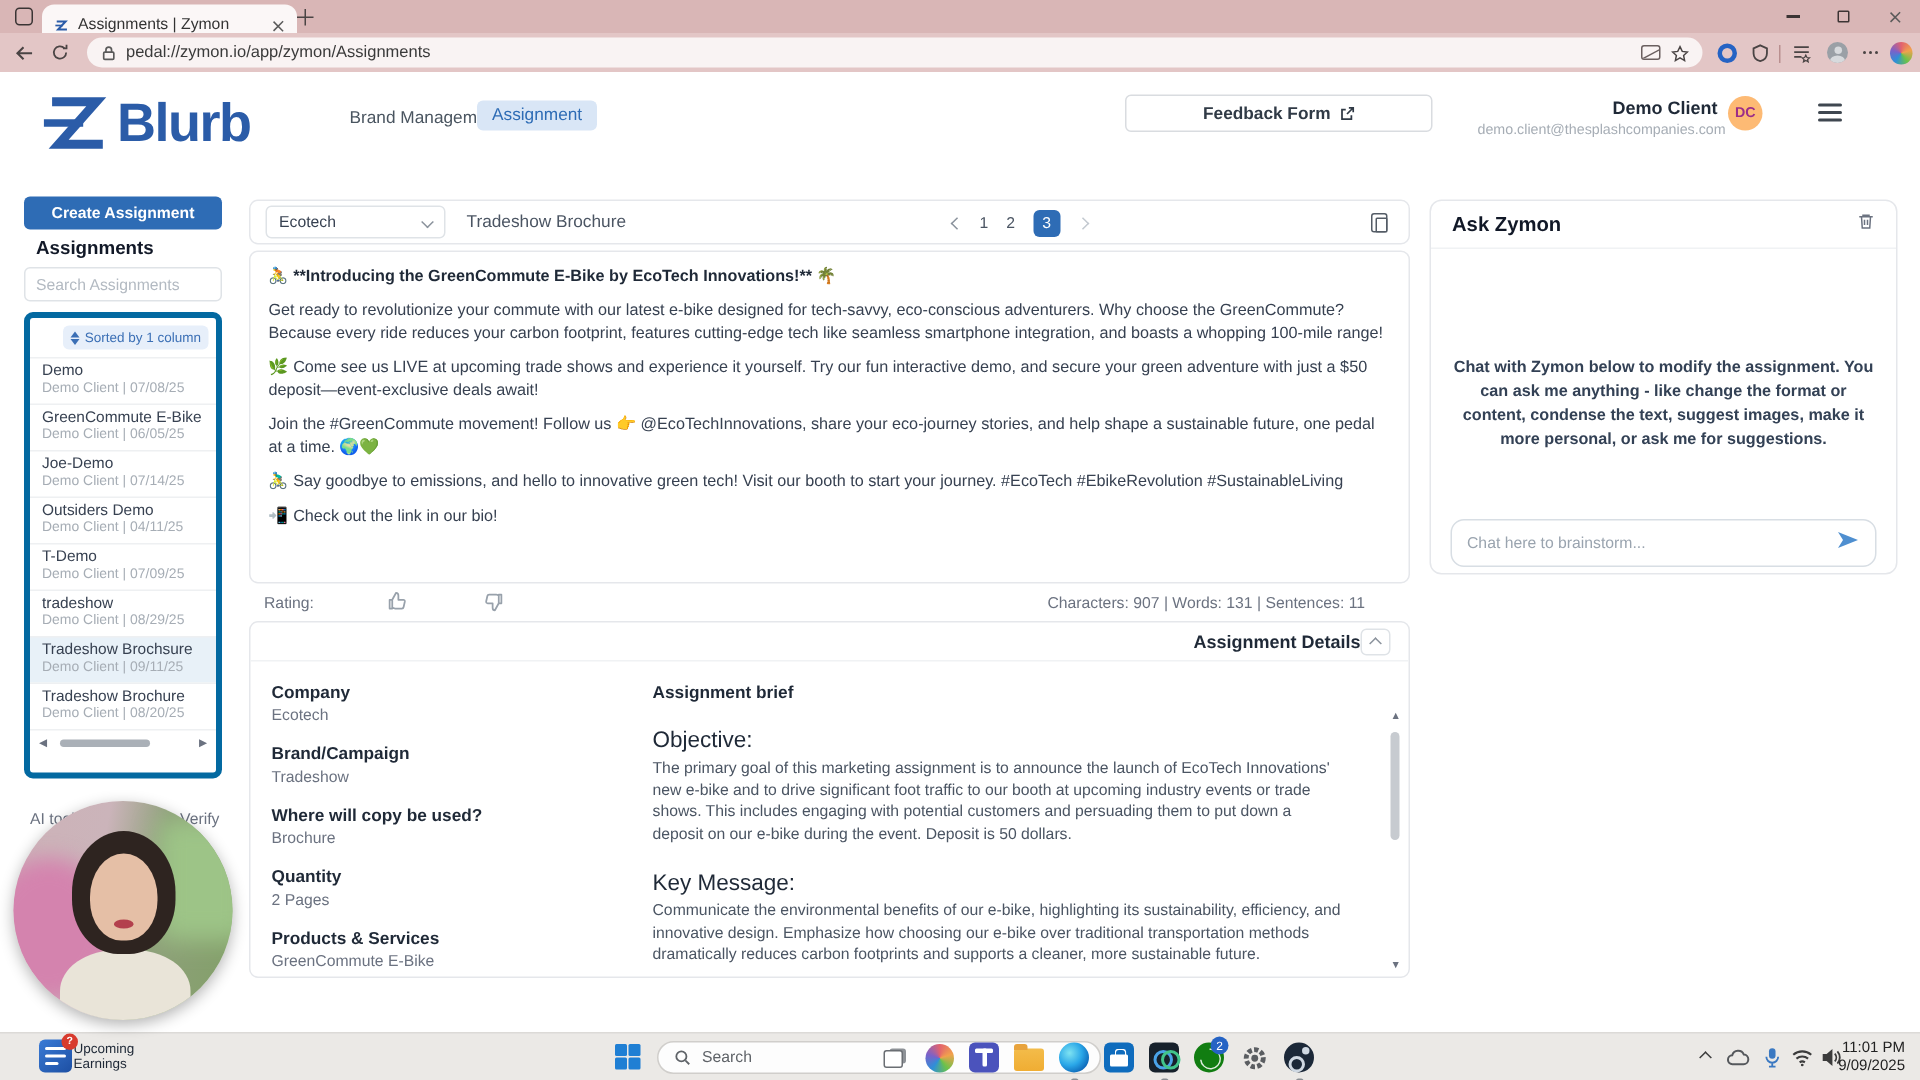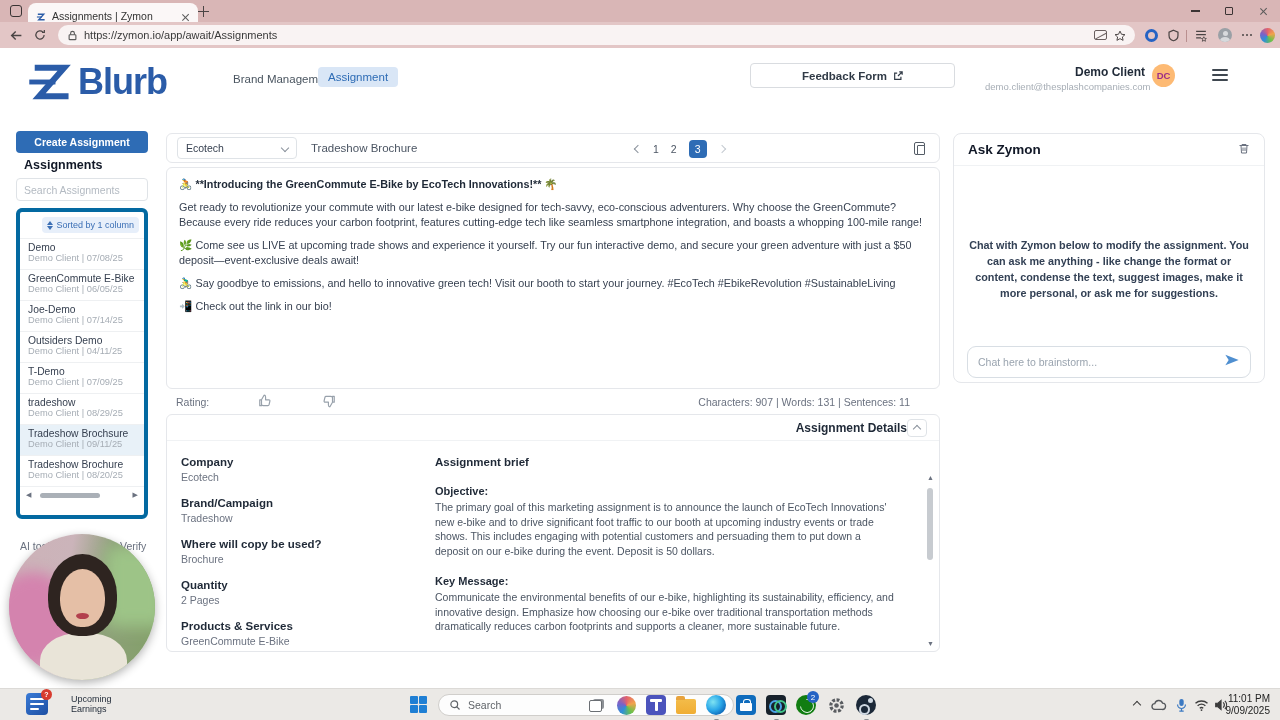--- a/index.html
+++ b/index.html
@@ -95,21 +95,21 @@
   .det-head{height:26px;display:flex;align-items:center;justify-content:flex-end;padding:0 12px;border-bottom:1px solid #f0f2f4}
   .det-title{font-size:12px;font-weight:700;color:#1f2937}
   .collapse-btn{width:20px;height:18px;border:1px solid #dfe3e7;border-radius:4px;background:#fff;display:flex;align-items:center;justify-content:center;padding-top:3px}
   .det-body{position:relative;height:212px;padding:15px 18px 0 14px}
   .fields{position:absolute;left:14px;top:15px;width:230px}
   .field{margin-bottom:14px}
   .field .fl{font-size:11.5px;font-weight:700;color:#1f2937;margin-bottom:3px}
   .field .fv{font-size:10.5px;color:#6b7280}
   .brief{position:absolute;left:268px;top:15px;width:460px}
   .brief-title{font-size:11.5px;font-weight:700;color:#1f2937;margin-bottom:6px}
-  .sec-lbl{font-size:11px;font-weight:700;color:#1f2937;margin:17px 0 3px}
+  .sec-lbl{font-size:15px;font-weight:400;color:#1f2937;margin:17px 0 3px}
   .sec-txt{font-size:10.5px;line-height:14.5px;color:#4b5563}
   .blist{margin:4px 0 0 16px}
   .blist li{font-size:10.5px;line-height:14.5px;color:#4b5563;margin-bottom:8px}
   .blist b{color:#1f2937;margin-right:3px}
   .det-scroll{position:absolute;right:5px;top:33px;bottom:6px;width:10px}
   .det-thumb{position:absolute;right:1px;top:14px;width:6px;height:72px;background:#c7cbd0;border-radius:3px}
   .det-up{position:absolute;right:0;top:0;font-size:7px;color:#6b7280}
   .det-dn{position:absolute;right:0;bottom:0;font-size:7px;color:#6b7280}
   
   .chat{left:953px;top:85px;width:312px;height:250px;border-radius:8px}
@@ -122,21 +122,21 @@
   
   .webcam{position:absolute;left:9px;top:534px;width:146px;height:146px;border-radius:50%;overflow:hidden;z-index:60;box-shadow:0 3px 10px rgba(0,0,0,.3);background:linear-gradient(100deg,#cdb2b8 0%,#cbb4ba 38%,#8fa07b 62%,#82a068 100%)}
   .wc-chair{position:absolute;left:-14%;top:26%;width:60%;height:66%;background:#d483ae;border-radius:50%;filter:blur(7px)}
   .wc-win{position:absolute;right:-8%;top:8%;width:42%;height:56%;background:#9dc487;border-radius:14%;filter:blur(8px)}
   .wc-body{position:absolute;left:21%;bottom:-10%;width:60%;height:42%;background:#e9e4d8;border-radius:45% 45% 0 0}
   .wc-hair{position:absolute;left:27%;top:14%;width:47%;height:56%;background:#2e2420;border-radius:52% 52% 46% 46%}
   .wc-face{position:absolute;left:35%;top:24%;width:31%;height:40%;background:#e5bfa6;border-radius:50% 50% 46% 46%}
   .wc-lips{position:absolute;left:46%;top:54%;width:9%;height:4%;background:#b3404d;border-radius:50%}
   
   .taskbar{position:absolute;left:0;top:688px;width:1280px;height:32px;background:#ebe9e6;border-top:1px solid #dcdad7}
-  .tb-widget{position:absolute;left:26px;top:4px;display:flex;align-items:center;gap:23px}
+  .tb-widget{position:absolute;left:26px;top:4px;display:flex;align-items:center;gap:1px}
   .tb-widget-ic{position:relative;width:22px;height:22px;border-radius:4px;background:linear-gradient(140deg,#3a7bd6,#1d4fa3);overflow:visible}
   .tb-widget-ic i{position:absolute;left:4px;width:14px;height:2px;background:#fff;border-radius:1px}
   .badge-red{position:absolute;right:-4px;top:-4px;width:11px;height:11px;border-radius:50%;background:#d83b2e;color:#fff;font-size:7px;display:flex;align-items:center;justify-content:center;font-weight:700}
   .tb-widget-txt{font-size:9px;line-height:10.5px;color:#1f2937}
   .start{position:absolute;left:410px;top:7px;width:17px;height:17px;display:grid;grid-template-columns:8px 8px;grid-template-rows:8px 8px;gap:1px}
   .start i{background:#1f7fd4;border-radius:1px}
   .tb-search{position:absolute;left:438px;top:5px;width:296px;height:22px;background:#fdfdfd;border:1px solid #d0cecb;border-radius:11px;display:flex;align-items:center;padding:0 10px;gap:7px}
   .tb-search span{font-size:10.5px;color:#5f6368}
   .tb-ic{position:absolute;top:4px;width:24px;height:24px;display:flex;align-items:center;justify-content:center}
   .rundot{position:absolute;left:10px;top:26px;width:5px;height:2.6px;border-radius:2px;background:#8a8f94}
@@ -200,21 +200,21 @@
     <span class="nav-btn" style="left:32px">
       <svg width="12" height="12" viewBox="0 0 16 16" fill="none" stroke="#4a4444" stroke-width="1.6">
           <path d="M13.5 8a5.5 5.5 0 1 1-1.6-3.9M13.8 1.2v3.2h-3.2"></path>
         </svg>
     </span>
     <div class="urlpill">
       <svg width="9" height="11" viewBox="0 0 12 14" fill="none" stroke="#5a5a5a" stroke-width="1.5">
           <rect x="1.5" y="6" width="9" height="6.5" rx="1"></rect>
           <path d="M3.5 6V4a2.5 2.5 0 0 1 5 0v2"></path>
         </svg>
-      <span class="url-text">https://zymon.io/app/await/Assignments</span>
+      <span class="url-text">pedal://zymon.io/app/zymon/Assignments</span>
       <span class="rect-slash"></span>
       <span class="star">
         <svg width="12" height="12" viewBox="0 0 16 16" fill="none" stroke="#4a4444" stroke-width="1.3">
             <path d="M8 1.5l2 4.2 4.6.5-3.4 3.1.9 4.5L8 11.5l-4.1 2.3.9-4.5L1.4 6.2 6 5.7z"></path>
           </svg>
       </span>
     </div>
     <span class="chrome-ic" style="left:1142px">
         <span class="blue-o"></span>
       </span>
@@ -340,20 +340,21 @@
         <span class="pactive">3</span>
         <span class="chev chev-right" style="border-color:#c3c9d0"></span>
       </div>
       <span class="copy-ic"></span>
     </div>
 
     <div class="card content-card">
       <p class="hd">🚴 **Introducing the GreenCommute E-Bike by EcoTech Innovations!** 🌴</p>
       <p>Get ready to revolutionize your commute with our latest e-bike designed for tech-savvy, eco-conscious adventurers. Why choose the GreenCommute? Because every ride reduces your carbon footprint, features cutting-edge tech like seamless smartphone integration, and boasts a whopping 100-mile range!</p>
       <p>🌿 Come see us LIVE at upcoming trade shows and experience it yourself. Try our fun interactive demo, and secure your green adventure with just a $50 deposit—event-exclusive deals await!</p>
+      <p>Join the #GreenCommute movement! Follow us 👉 @EcoTechInnovations, share your eco-journey stories, and help shape a sustainable future, one pedal at a time. 🌍💚</p>
       <p>🚴‍♂️ Say goodbye to emissions, and hello to innovative green tech! Visit our booth to start your journey. #EcoTech #EbikeRevolution #SustainableLiving</p>
       <p>📲 Check out the link in our bio!</p>
     </div>
 
     <div class="rating-row">
       <span class="rating-lbl">Rating:</span>
       <span class="thumb" style="left:92px">
         <svg width="14" height="14" viewBox="0 0 24 24" fill="none" stroke="#98a1ab" stroke-width="2" stroke-linejoin="round">
             <path d="M3 10h3v10H3zM6 19l3 1h8c1.1 0 1.8-.7 2-1.7l1.4-6.3c.2-1.1-.6-2-1.7-2H13V5c0-1.7-1.3-3-2.6-3L6 10"></path>
           </svg>

